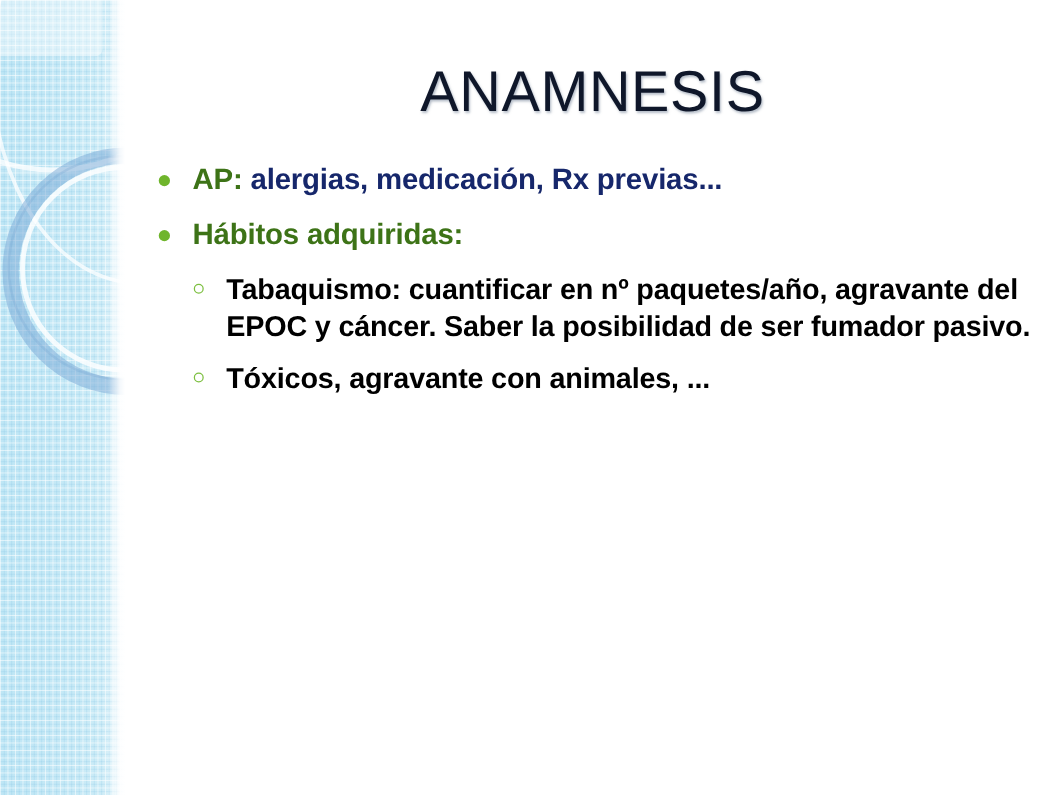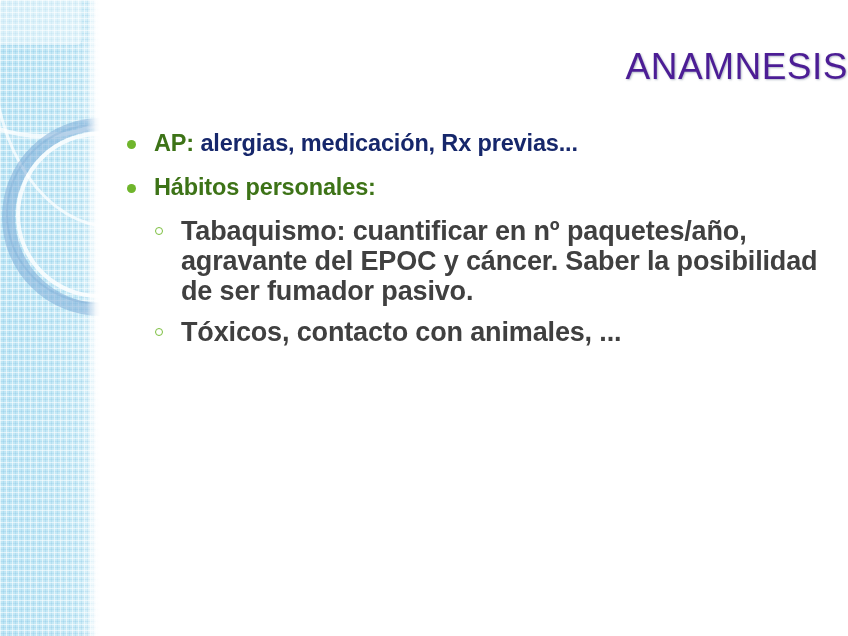--- a/index.html
+++ b/index.html
@@ -95,26 +95,26 @@
     border: 2px solid rgba(110,160,205,0.28);
     border-radius: 50%;
   }
 
   
   #title {
     position: absolute;
     left: 100px;
     top: 46px;
     width: 748px;
-    text-align: right;
-    font-family: "Liberation Sans", sans-serif;
-    font-size: 37px;
+    text-align: center;
+    font-family: "Liberation Sans", sans-serif;
+    font-size: 46px;
     font-weight: normal;
     letter-spacing: 0.5px;
-    color: #4c1d95;
+    color: #0f172a;
     text-shadow: 1px 1px 2px rgba(120,135,155,0.55);
     white-space: nowrap;
   }
 
   
   #content {
     position: absolute;
     left: 124px;
     top: 128px;
     width: 716px;
@@ -145,23 +145,23 @@
     margin-top: 40px;
   }
   .l1.all-green {
     color: #3d7317;
   }
 
   .l2 {
     position: relative;
     padding-left: 57px;
     margin-bottom: 11px;
-    font-size: 27px;
+    font-size: 23px;
     line-height: 30px;
-    color: #404040;
+    color: #000000;
     font-family: "Liberation Sans", sans-serif;
     font-weight: bold;
     letter-spacing: -0.15px;
   }
   .l2 > .bullet-ring {
     position: absolute;
     left: 31px;
     top: 11px;
     width: 6px;
     height: 6px;
@@ -189,26 +189,26 @@
   <div id="title">ANAMNESIS</div>
 
   <div id="content">
 
     <div class="l1">
       <span class="bullet-dot"></span><span class="lead">AP:</span><span> alergias, medicación,  Rx previas...</span>
     </div>
 
 
     <div class="l1 all-green">
-      <span class="bullet-dot"></span><span>Hábitos personales:</span>
+      <span class="bullet-dot"></span><span>Hábitos adquiridas:</span>
     </div>
 
     <div class="l2">
       <span class="bullet-ring"></span><span>Tabaquismo:  cuantificar en nº paquetes/año, agravante del EPOC y cáncer.  Saber la posibilidad de ser fumador pasivo.</span>
     </div>
 
     <div class="l2">
-      <span class="bullet-ring"></span><span>Tóxicos,  contacto con animales, ...</span>
+      <span class="bullet-ring"></span><span>Tóxicos,  agravante con animales, ...</span>
     </div>
 
 
   </div>
 </div>
 
 </body></html>

